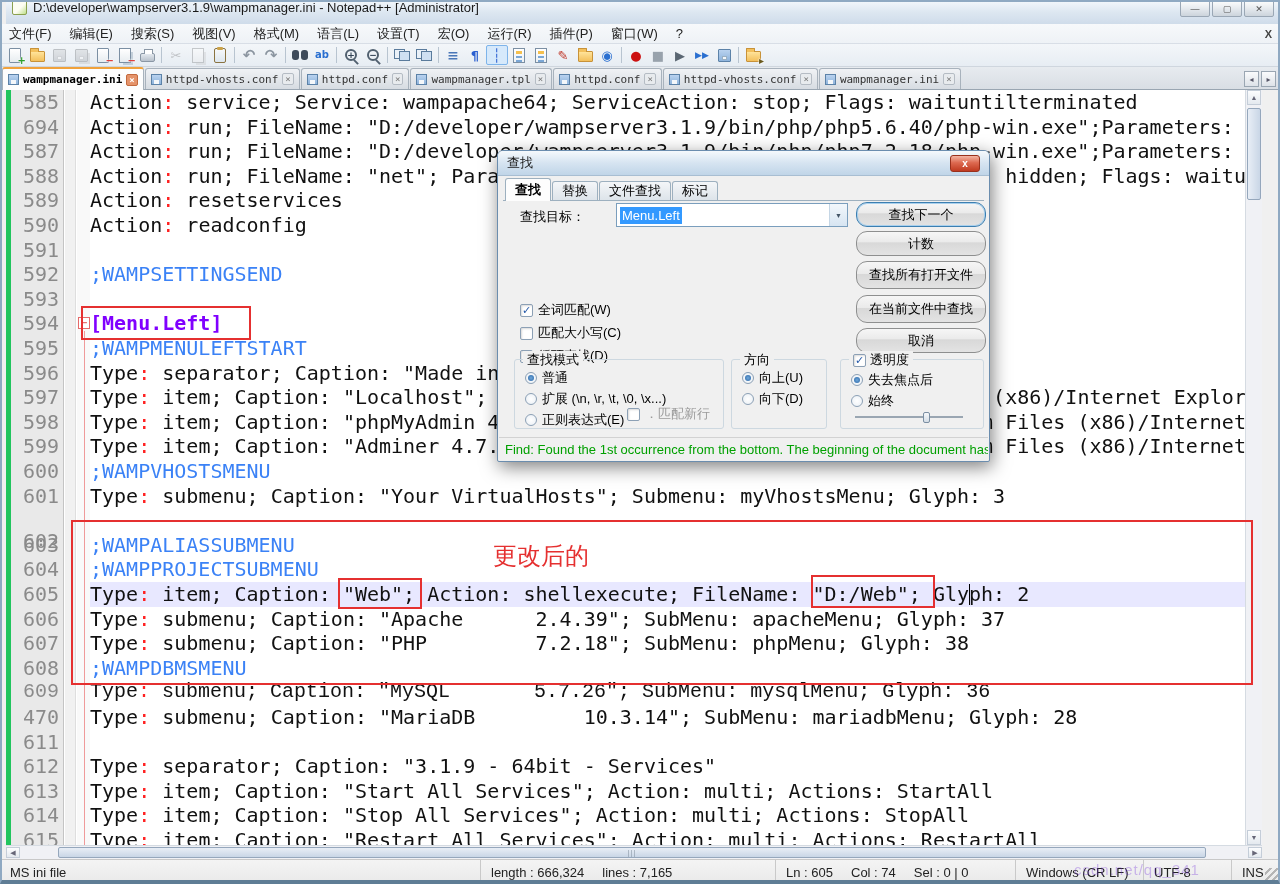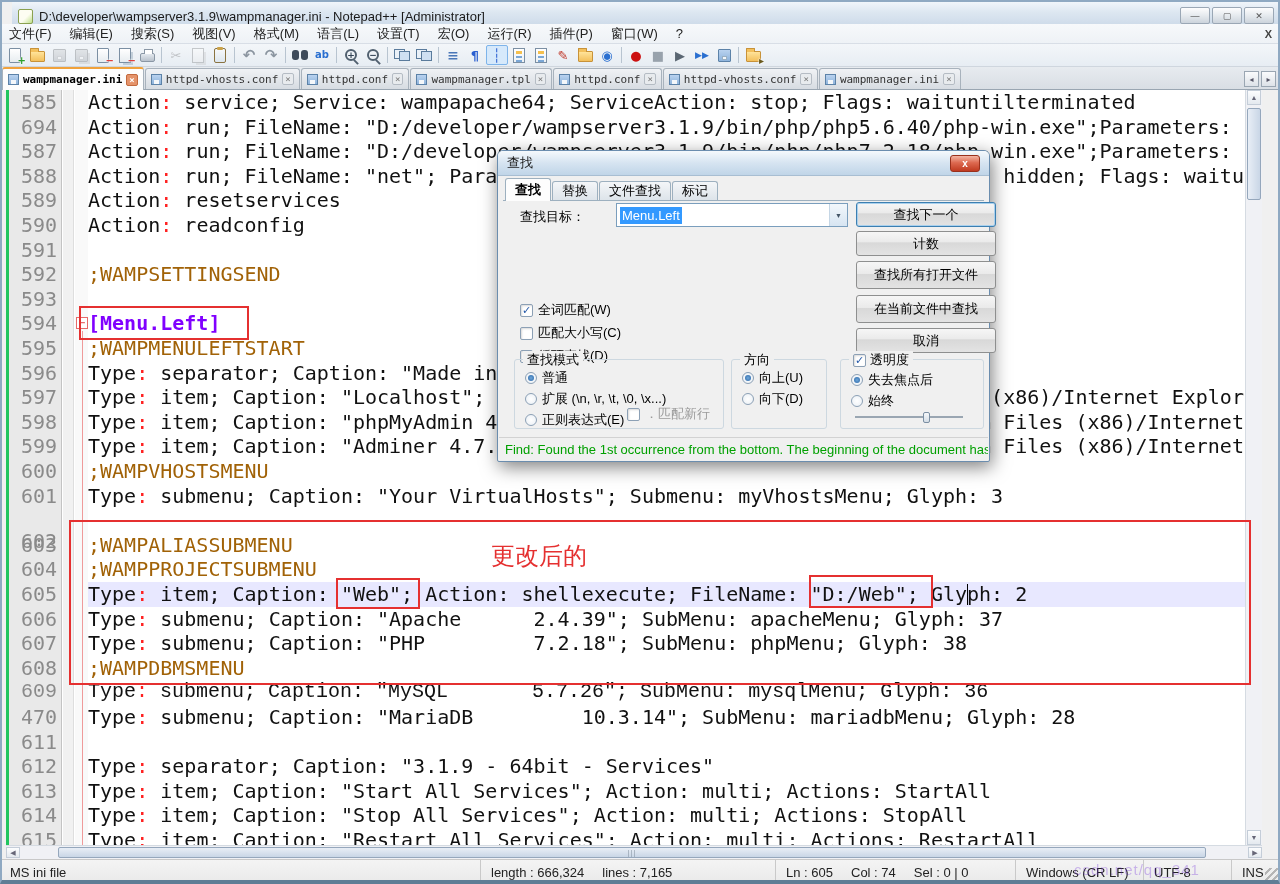--- a/index.html
+++ b/index.html
@@ -2,23 +2,23 @@
 <html><head>
 <meta charset="utf-8">
 <style>
   html,body{margin:0;padding:0;background:#555;}
   *{box-sizing:border-box;}
   .window{position:relative;width:1280px;height:884px;background:#f0f0f0;
     font-family:"Liberation Sans","DejaVu Sans",sans-serif;overflow:hidden;}
   .frame{position:absolute;inset:0;border:2px solid #8fa9c2;border-bottom:4px solid #5f7d95;pointer-events:none;z-index:99;}
 
   
-  .titlebar{position:absolute;left:12px;top:0;right:0;height:24px;
+  .titlebar{position:absolute;left:6px;top:0;right:0;height:24px;
     background:linear-gradient(#f4f8fc,#dde7f1 50%,#cfdcea);
-    display:flex;align-items:flex-end;padding:0 6px;font-size:13px;color:#1a1a1a;}
+    display:flex;align-items:flex-start;padding:0 6px;font-size:13px;color:#1a1a1a;}
   .appico{width:15px;height:15px;margin-right:6px;background:linear-gradient(135deg,#fdfdf2 55%,#bfe08a);border:1px solid #8aa04f;border-radius:2px;}
   .wbtns{margin-left:auto;display:flex;}
   .wbtn{width:30px;height:17px;border:1px solid #9aa7b5;border-radius:2px;margin-left:2px;
     background:linear-gradient(#fdfdfd,#e8ecf0 45%,#ccd4dc);display:flex;align-items:center;justify-content:center;
     font-size:9px;color:#555;}
 
   
   .menubar{position:absolute;left:0;top:24px;right:0;height:20px;background:linear-gradient(#f7f9fb,#eef2f6);
     display:flex;align-items:center;font-size:13px;color:#222;border-bottom:1px solid #d8dee6;}
   .mi{padding:1px 9px;}
@@ -65,28 +65,28 @@
   .tab.on{height:23px;background:#fdfdfd;border-top:2px solid #f0a23c;color:#000;font-weight:bold;margin-bottom:-1px;}
   .fl{width:11px;height:11px;background:linear-gradient(#b9d2ef,#8fb4dc);border:1px solid #5c82a8;display:inline-block;position:relative;}
   .fl::before{content:"";position:absolute;left:2px;top:5px;right:2px;bottom:0;background:#f4f7fa;}
   .tx{font-size:9px;color:#777;border:1px solid #b5bcc4;background:#e8ebee;padding:0 2px;line-height:10px;border-radius:2px;}
   .tab.on .tx{color:#fff;background:#e5936a;border-color:#c46a3e;}
   .tabscroll{margin-left:auto;display:flex;gap:2px;margin-bottom:2px;margin-right:4px;}
   .tsb{width:15px;height:16px;border:1px solid #9aa6b2;background:linear-gradient(#fafbfc,#dde2e8);
     display:flex;align-items:center;justify-content:center;font-size:8px;color:#556;}
 
   
-  .editor{position:absolute;left:6px;top:90px;width:1256px;height:755px;background:#fff;overflow:hidden;border-left:3px solid #22c55e;}
+  .editor{position:absolute;left:6px;top:90px;width:1256px;height:755px;background:#fff;overflow:hidden;border-left:5px solid #22c55e;}
   .g1{position:absolute;left:0;top:0;bottom:0;width:53px;background:#e9e9e9;border-right:1px solid #c4c4c4;}
   .g2{position:absolute;left:54px;top:0;bottom:0;width:11px;background:#f1f1f1;border-right:1px solid #dedede;}
   .g3{position:absolute;left:66px;top:0;bottom:0;width:13px;background:#f9f9f9;}
   .ln{position:absolute;left:0;right:17px;height:25px;white-space:pre;font-family:"DejaVu Sans Mono","Liberation Mono",monospace;font-size:20px;line-height:24.6px;}
   .num{position:absolute;left:0;width:48px;text-align:right;color:#8a8a8a;}
   .txt{position:absolute;left:79px;right:0;overflow:hidden;color:#111;}
-  .k-comment{color:#a16207;}
+  .k-comment{color:#3b82f6;}
   .k-section{color:#8000ff;font-weight:bold;}
   .cc{color:#ff2020;}
   .curline{position:absolute;left:79px;width:1162px;height:25px;background:#e8e8ff;}
   .caret{position:absolute;width:1px;height:21px;background:#000;}
   .foldbox{position:absolute;width:12px;height:12px;border:1px solid #e66a6a;background:#fff;color:#e66a6a;
     font:bold 10px "DejaVu Sans Mono",monospace;display:flex;align-items:center;justify-content:center;line-height:1;}
   .foldline{position:absolute;width:1px;background:#ef9a9a;}
   .anno{position:absolute;border:2px solid #e53030;z-index:30;}
   .annotext{position:absolute;color:#e53030;font-size:24px;z-index:30;font-family:"DejaVu Sans",sans-serif;}
   .vsb{position:absolute;right:0;top:0;bottom:0;width:17px;background:#f0f1f5;border-left:1px solid #d5dbe2;}
@@ -118,21 +118,21 @@
     font-size:10px;font-weight:bold;}
   .dtabs{position:absolute;top:27px;left:5px;right:5px;height:23px;border-bottom:1px solid #9db0bf;display:flex;align-items:flex-end;padding-left:2px;}
   .dtab{height:19px;padding:0 9px;margin-right:1px;background:linear-gradient(#f4f6f8,#dde4ea);
     border:1px solid #9db0bf;border-bottom:none;border-radius:3px 3px 0 0;display:flex;align-items:center;}
   .dtab.on{height:23px;background:#fdfdfd;margin-bottom:-1px;font-weight:bold;}
   .dlabel{position:absolute;left:22px;top:57px;}
   .combo{position:absolute;left:118px;top:52px;width:232px;height:24px;background:#fff;border:1px solid #7a9ebd;display:flex;align-items:center;}
   .combo .val{margin-left:3px;background:#3399ff;color:#fff;padding:1px 2px;}
   .combo .drop{margin-left:auto;width:18px;align-self:stretch;border-left:1px solid #c5d6e5;
     background:linear-gradient(#f2f7fb,#d7e5f2);display:flex;align-items:center;justify-content:center;font-size:7px;color:#456;}
-  .db{position:absolute;left:358px;width:140px;height:25px;border:1px solid #8e8f8f;border-radius:3px;
+  .db{position:absolute;left:358px;width:130px;height:25px;border:1px solid #8e8f8f;border-radius:11px;
     background:linear-gradient(#f6f6f6,#eaeaea 45%,#d8d8d8 46%,#e3e3e3);display:flex;align-items:center;justify-content:center;}
   .db.default{border-color:#3c7fb1;box-shadow:inset 0 0 0 1px #a9d0ed;}
   .chkcol{position:absolute;left:22px;top:150px;display:flex;flex-direction:column;gap:5px;}
   .chk{display:flex;align-items:center;gap:5px;}
   .cb{width:13px;height:13px;background:#fff;border:1px solid #8ca0b5;border-radius:2px;display:inline-flex;
     align-items:center;justify-content:center;font-size:11px;color:#2458a8;box-shadow:inset 1px 1px 2px rgba(0,0,0,.15);}
   .rb{width:12px;height:12px;border:1px solid #8ca0b5;border-radius:50%;background:radial-gradient(#fff,#e8eef4);
     display:inline-flex;align-items:center;justify-content:center;}
   .rb.on::before{content:"";width:6px;height:6px;border-radius:50%;background:radial-gradient(#6ea6d8,#2a66a8);}
   .grp{position:absolute;border:1px solid #cdd8e0;border-radius:3px;height:70px;top:208px;}

